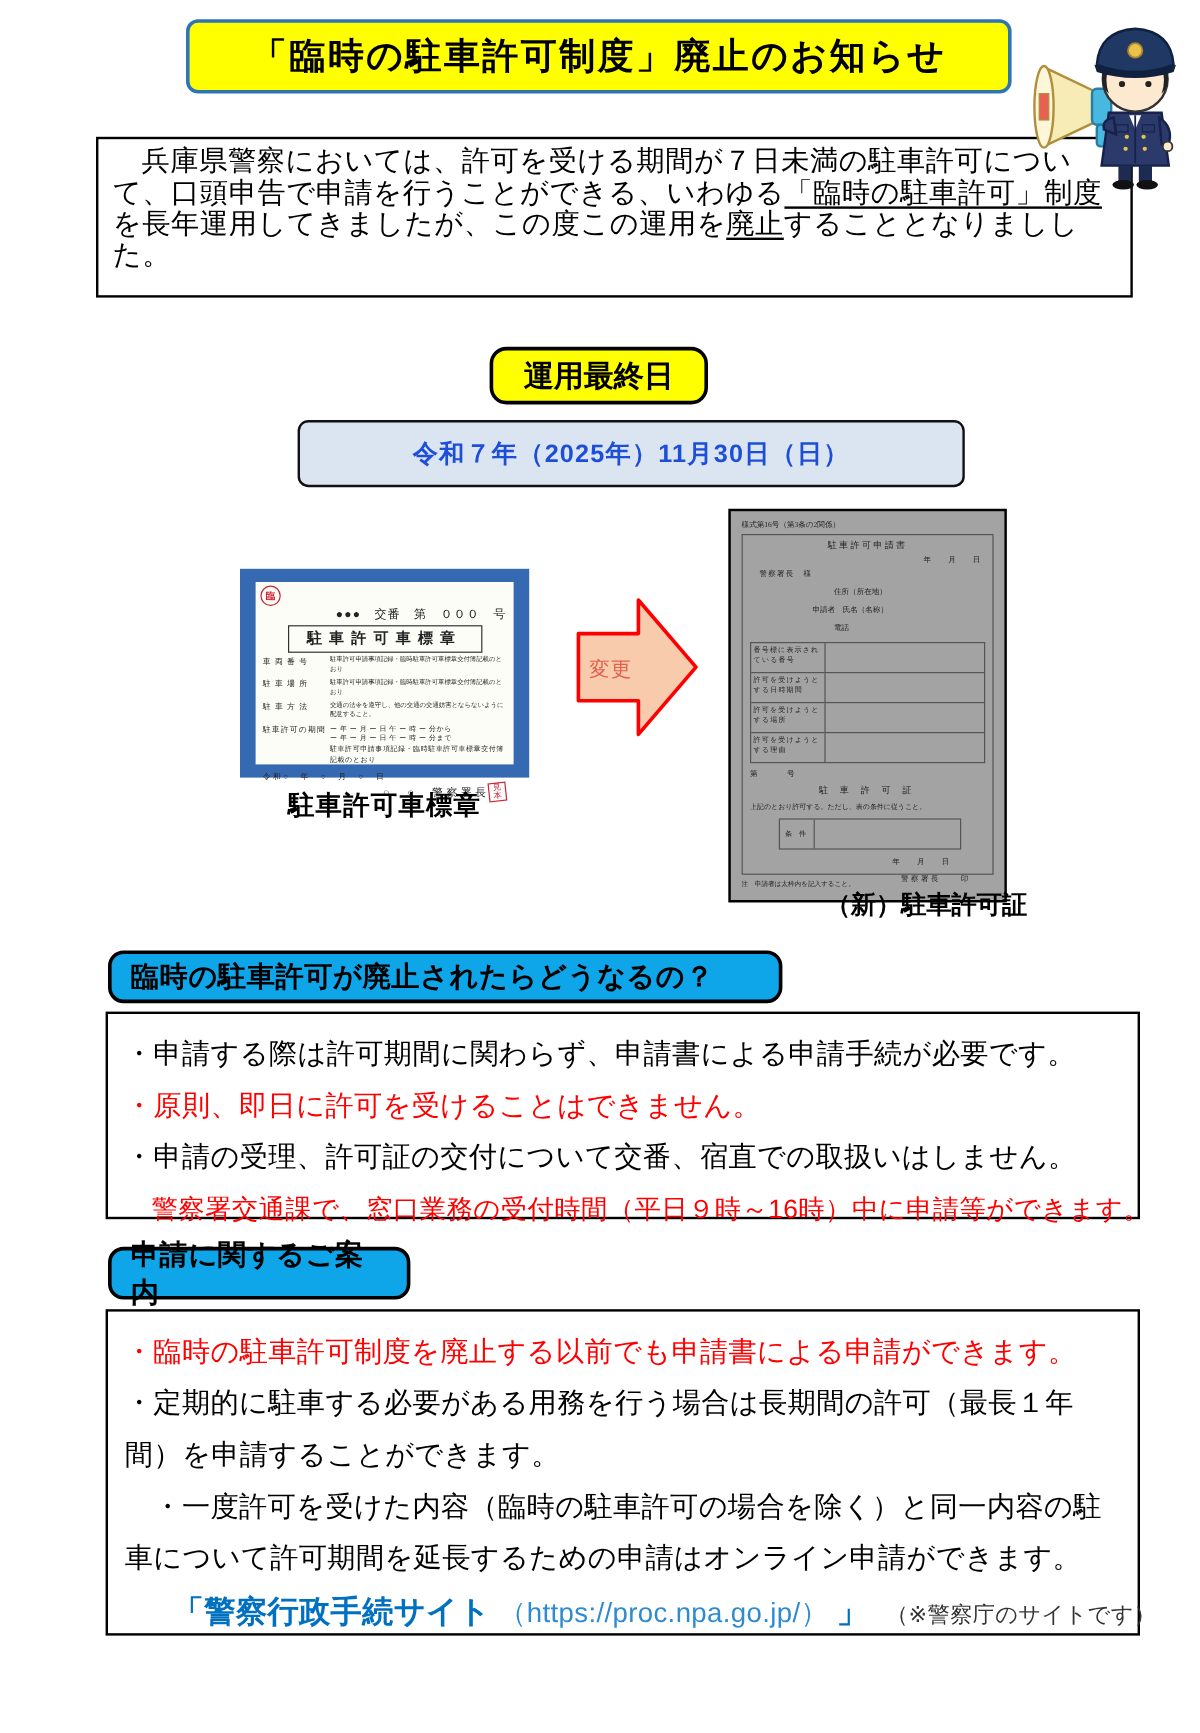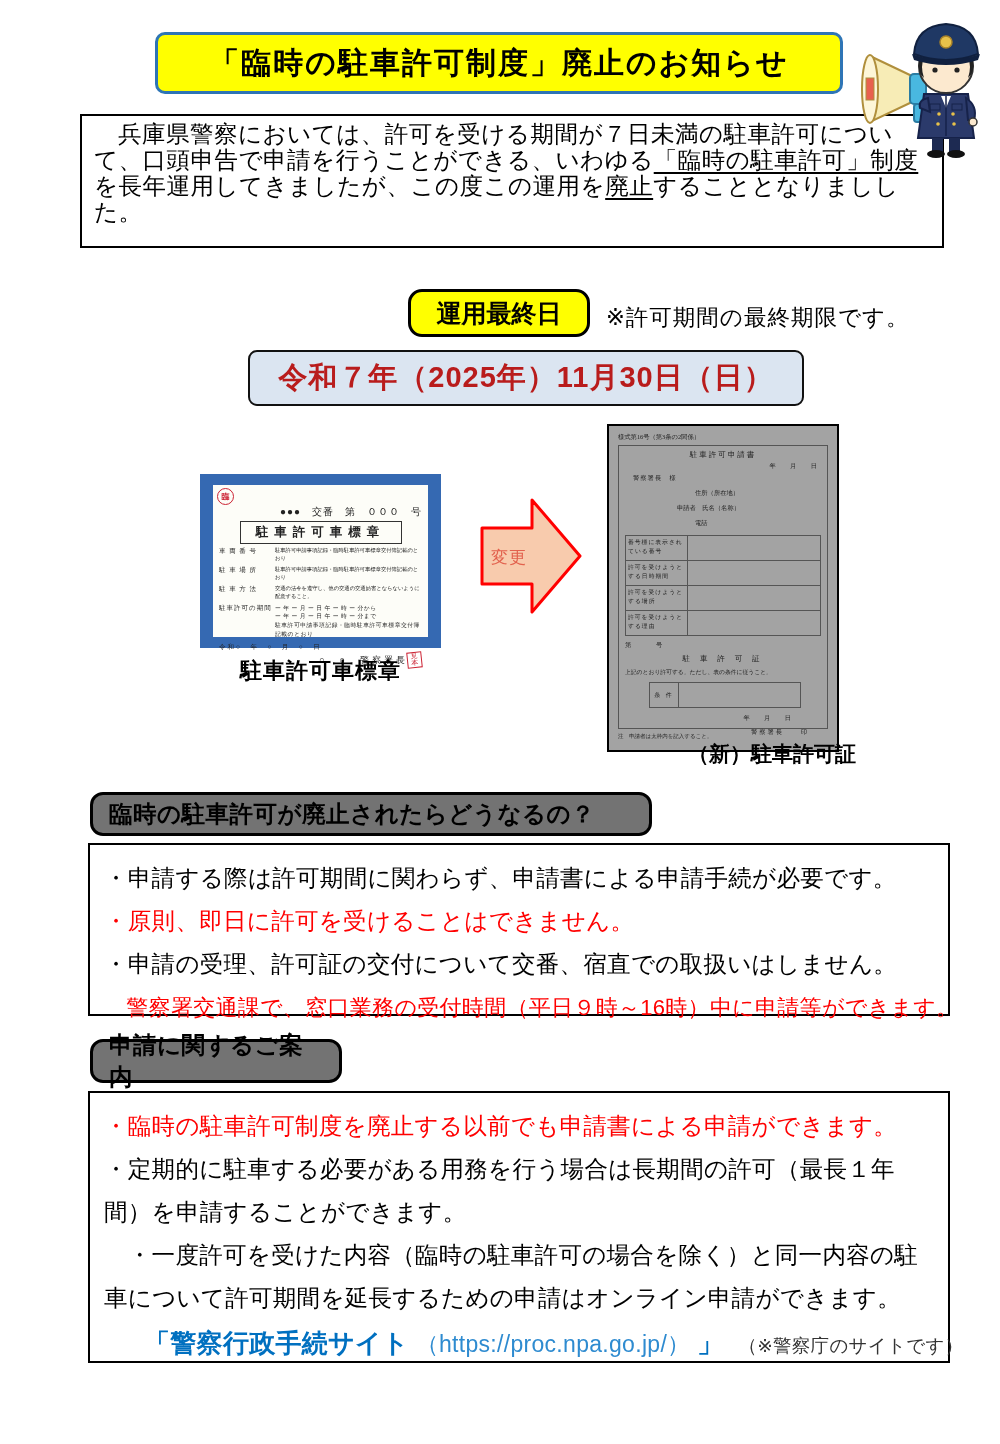--- a/index.html
+++ b/index.html
@@ -1,20 +1,20 @@
 <!DOCTYPE html>
 <html lang="ja"><head>
 <meta charset="utf-8">
 <style>
   html,body{margin:0;padding:0;background:#fff;}
   .page{position:relative;width:1000px;height:1444px;background:#fff;overflow:hidden;
         font-family:"Liberation Sans","DejaVu Sans",sans-serif;color:#000;}
 
   
-  .title-banner{position:absolute;left:155px;top:32px;width:688px;height:62px;
+  .title-banner{position:absolute;left:155px;top:16px;width:688px;height:62px;
     background:#ffff00;border:3px solid #2e75b6;border-radius:10px;box-sizing:border-box;
     display:flex;align-items:center;justify-content:center;
     font-size:30px;font-weight:bold;letter-spacing:2px;}
 
   
   .mascot{position:absolute;left:856px;top:8px;width:140px;height:152px;z-index:3;}
 
   
   .intro-box{position:absolute;left:80px;top:114px;width:864px;height:134px;
     border:2px solid #000;box-sizing:border-box;padding:5px 12px 0 12px;
@@ -22,21 +22,21 @@
   .uline{text-decoration:underline;text-underline-offset:4px;}
 
   
   .badge-final-day{position:absolute;left:408px;top:289px;width:182px;height:48px;
     background:#ffff00;border:3px solid #000;border-radius:14px;box-sizing:border-box;
     display:flex;align-items:center;justify-content:center;font-size:25px;font-weight:bold;}
   .final-note{position:absolute;left:606px;top:302px;font-size:22.5px;letter-spacing:1px;}
   .date-box{position:absolute;left:248px;top:350px;width:556px;height:56px;
     background:#dbe5f1;border:2px solid #111;border-radius:9px;box-sizing:border-box;
     display:flex;align-items:center;justify-content:center;
-    color:#b91c1c;font-size:29px;font-weight:bold;letter-spacing:1px;}
+    color:#1d4ed8;font-size:21px;font-weight:bold;letter-spacing:1px;}
 
   
   .placard{position:absolute;left:200px;top:474px;width:241px;height:174px;
     background:#3569b2;box-sizing:border-box;padding:11px 13px;}
   .placard-card{position:relative;width:100%;height:100%;background:#fdfdf8;
     box-sizing:border-box;padding:4px 6px;font-family:"Liberation Serif","DejaVu Serif",serif;
     font-size:6px;color:#222;}
   .placard-serial{text-align:right;font-size:10px;letter-spacing:1px;margin-top:16px;}
   .placard-seal{position:absolute;left:4px;top:3px;width:15px;height:15px;border:1.5px solid #c23;
     border-radius:50%;color:#c23;font-size:8px;font-weight:bold;display:flex;align-items:center;justify-content:center;}
@@ -81,21 +81,21 @@
   .form-cond{display:flex;width:150px;margin:5px 0 0 24px;border:1px solid #555;height:24px;}
   .form-cond .cl{width:28px;flex:none;border-right:1px solid #555;display:flex;align-items:center;
     justify-content:center;font-size:6px;letter-spacing:2px;}
   .form-cert-date{text-align:right;margin-top:6px;padding-right:26px;letter-spacing:4px;}
   .form-cert-signer{text-align:right;margin-top:5px;padding-right:12px;letter-spacing:2px;}
   .form-note{margin-top:4px;font-size:5.5px;}
   .form-caption{position:absolute;left:590px;top:740px;width:266px;text-align:right;
     font-size:21px;font-weight:bold;}
 
   
-  .sec-header{position:absolute;background:#737373;border:3px solid #000;border-radius:13px;
+  .sec-header{position:absolute;background:#0ea5e9;border:3px solid #000;border-radius:13px;
     box-sizing:border-box;height:44px;display:flex;align-items:center;
     font-size:23.5px;font-weight:bold;padding:0 16px;letter-spacing:0.5px;z-index:2;}
   .sec1{left:90px;top:792px;width:562px;}
   .sec2{left:90px;top:1039px;width:252px;}
 
   
   .info-box{position:absolute;border:2px solid #000;box-sizing:border-box;
     padding:12px 8px 0 14px;font-size:23.5px;line-height:43px;letter-spacing:0.3px;}
   .box1{left:88px;top:843px;width:862px;height:173px;}
   .box2{left:88px;top:1091px;width:862px;height:272px;}
@@ -159,21 +159,20 @@
     </svg>
   </div>
 
   <div class="intro-box">
     <span>　兵庫県警察においては、許可を受ける期間が７日未満の駐車許可について、口頭申告で申請を行うことができる、いわゆる</span><span class="uline">「臨時の駐車許可」制度</span><span>を長年運用してきましたが、この度この運用を</span><span class="uline">廃止</span><span>することとなりましした。</span>
   </div>
 
   <div class="badge-final-day">
     <span>運用最終日</span>
   </div>
-  <div class="final-note">※許可期間の最終期限です。</div>
   <div class="date-box">
     <span>令和７年（2025年）11月30日（日）</span>
   </div>
 
   <div class="placard">
     <div class="placard-card">
       <div class="placard-seal">臨</div>
       <div class="placard-serial">●●●　交番　第　０００　号</div>
       <div class="placard-title">駐車許可車標章</div>
       <div class="placard-row">

